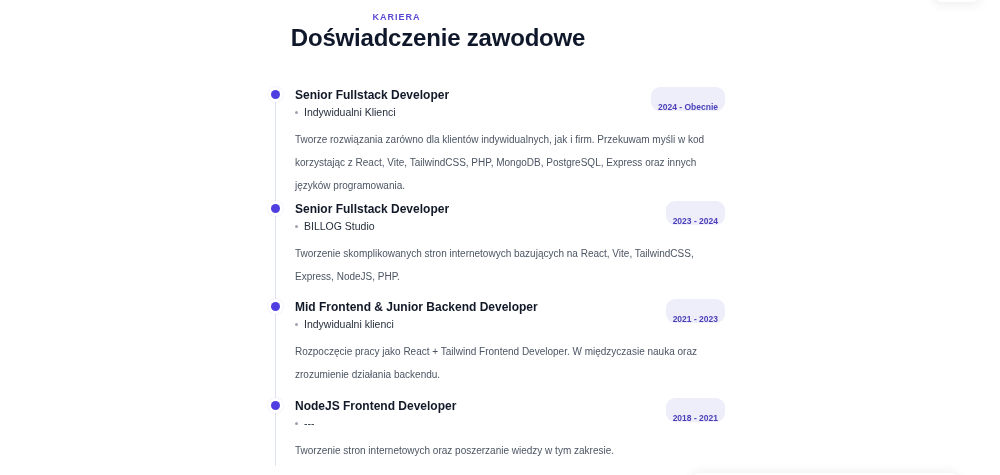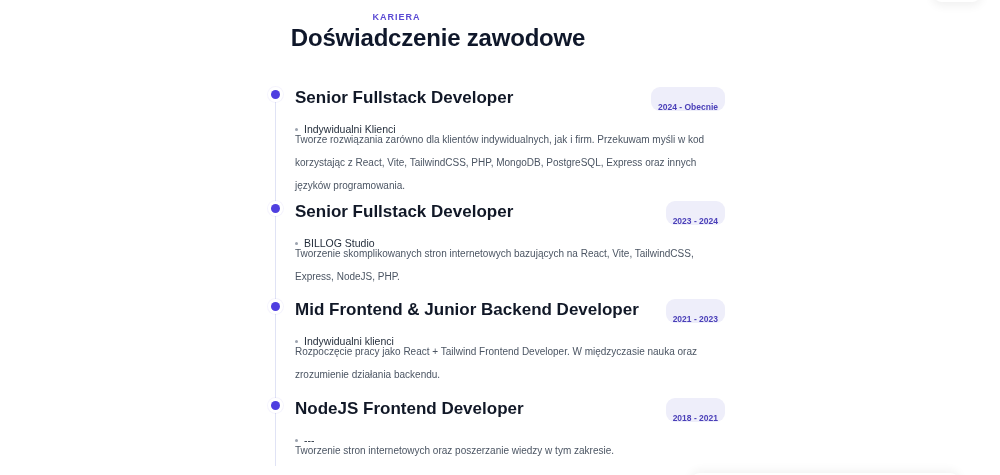--- a/index.html
+++ b/index.html
@@ -30,29 +30,29 @@
     .timeline-line {
       position: absolute; left: 5px; top: 12px; width: 1px; height: 372px; background: #e0e3f5;
     }
     .entry { position: absolute; left: 0; width: 460px; }
     .dot {
       position: absolute; left: 1px; top: 8px; width: 9px; height: 9px; border-radius: 50%;
       background: #4f3fe0; box-shadow: 0 0 0 3px #ffffff, 0 0 0 4px rgba(79,63,224,0.06);
     }
     .role {
       position: absolute; left: 25px; top: 6px;
-      font-size: 17px; font-weight: 700; color: #111827;
+      font-size: 12px; font-weight: 700; color: #111827;
     }
     .period {
       position: absolute; right: 5px; top: 5px; height: 17px; padding: 12px 7px;
       border-radius: 9px; background: #eeeefa; color: #4a3fb8;
       font-size: 8.5px; font-weight: 700; line-height: 17px; white-space: nowrap;
     }
     .company {
-      position: absolute; left: 25px; top: 41px; font-size: 10.5px; color: #1f2937;
+      position: absolute; left: 25px; top: 24px; font-size: 10.5px; color: #1f2937;
       display: flex; align-items: center;
     }
     .bullet {
       display: inline-block; width: 3px; height: 3px; border-radius: 50%;
       background: #9ca3af; margin-right: 6px;
     }
     .desc {
       position: absolute; left: 25px; top: 46px; width: 420px;
       font-size: 10px; line-height: 23px; color: #4b5563;
     }

